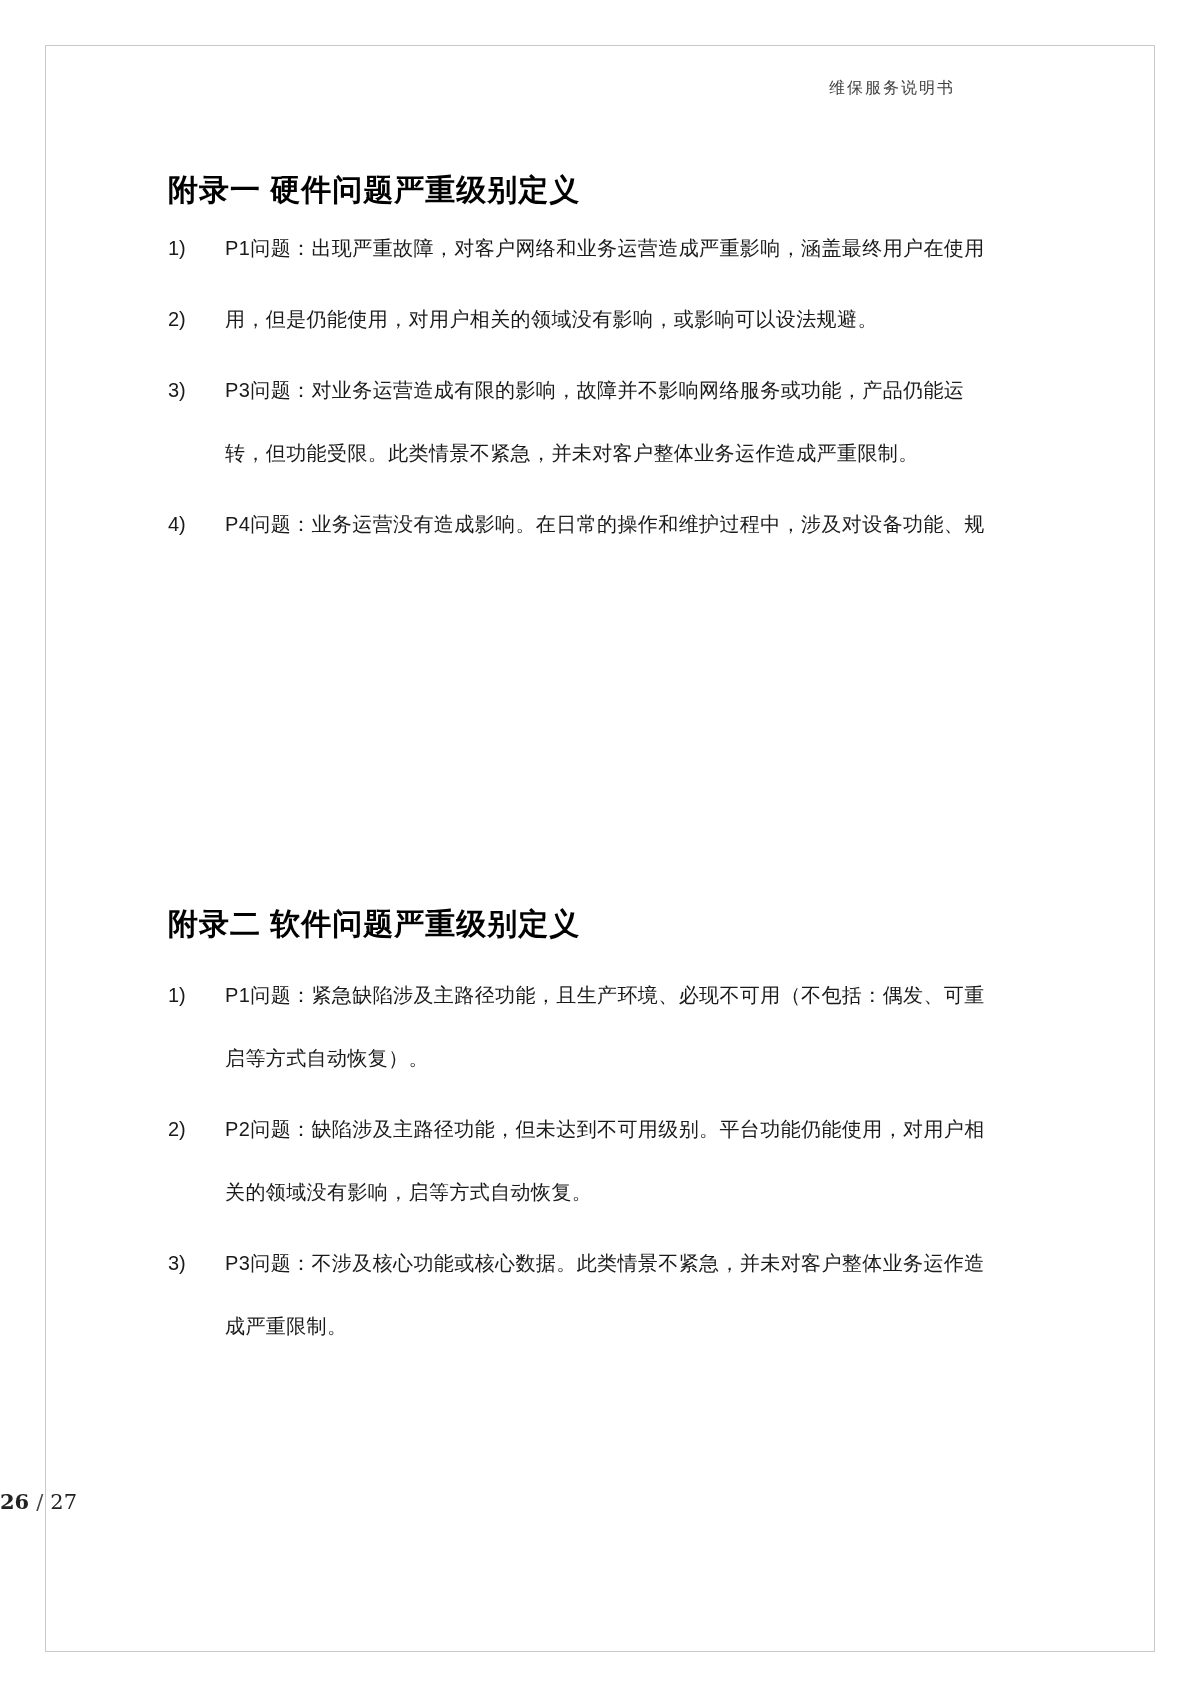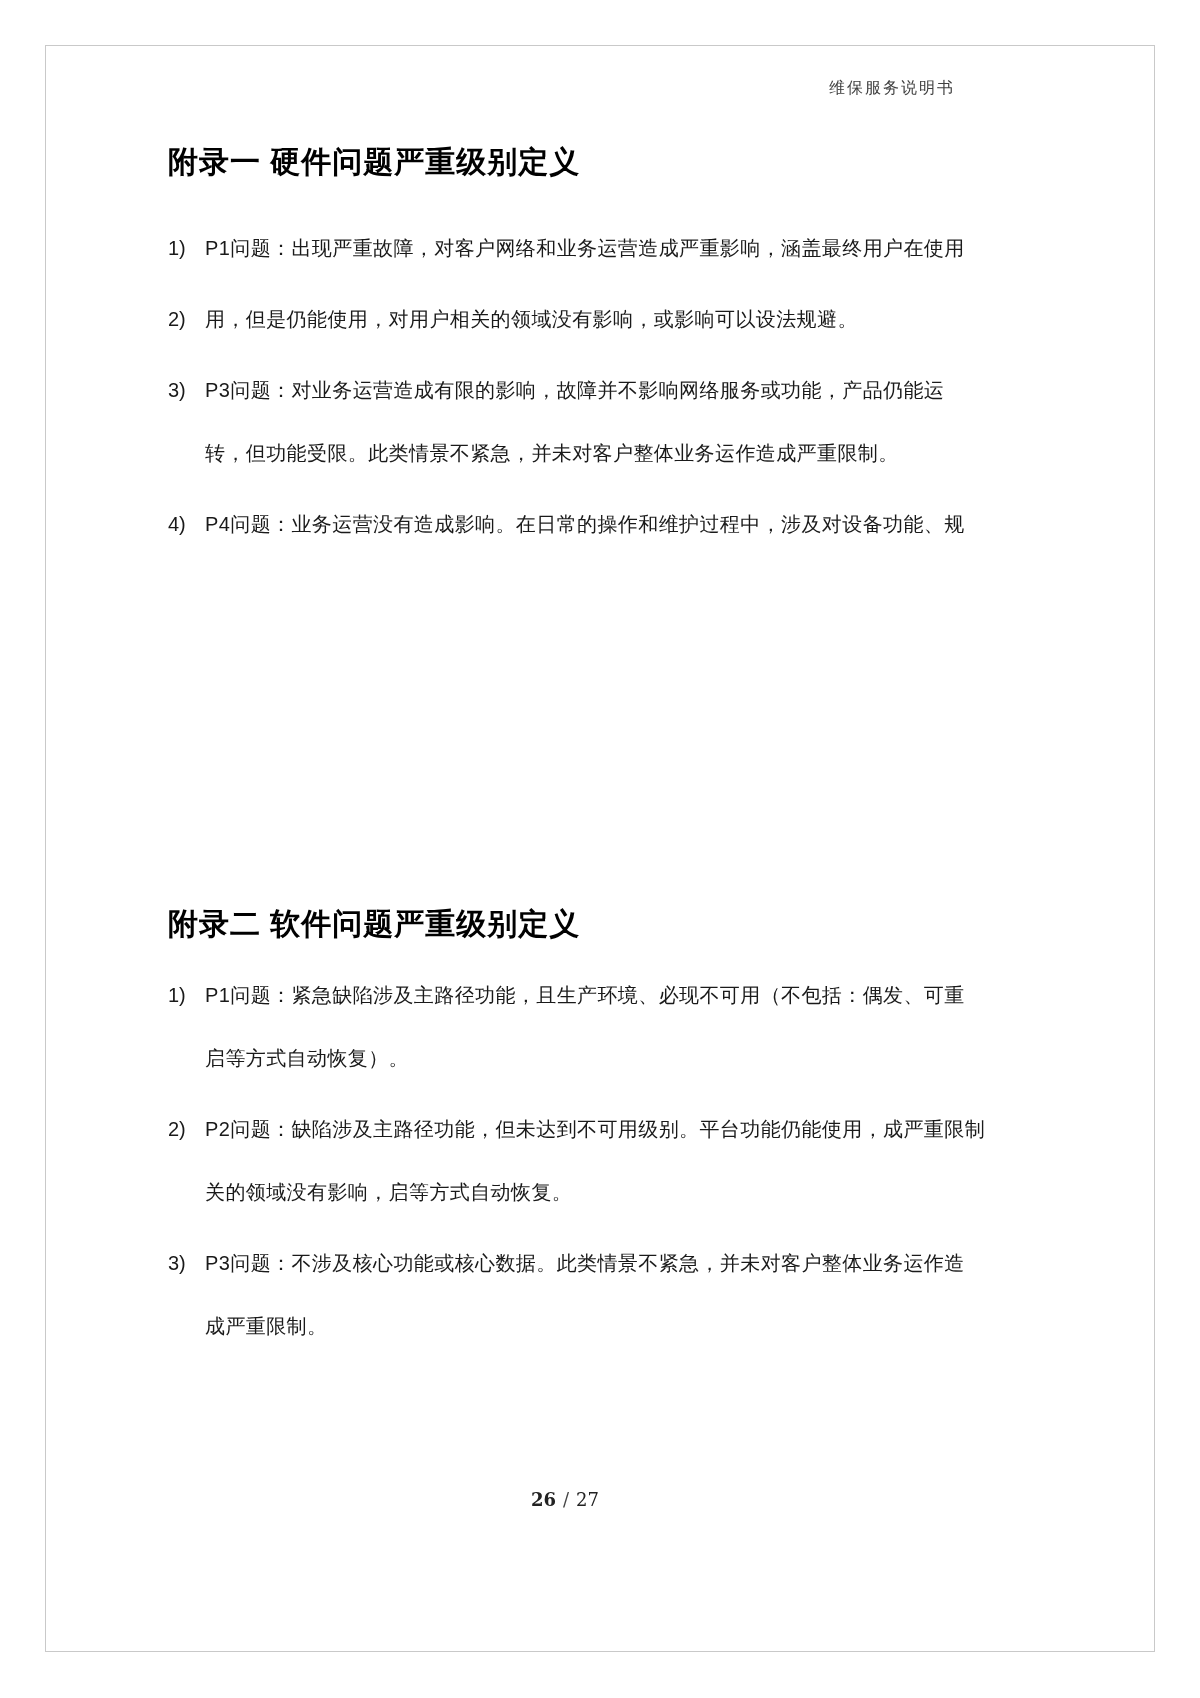--- a/index.html
+++ b/index.html
@@ -28,57 +28,56 @@
   }
   .section-title{
     position:absolute;
     left:168px;
     font-size:30px;
     font-weight:700;
     color:#000000;
     letter-spacing:1px;
     white-space:nowrap;
   }
-  #title-1{top:122px;}
+  #title-1{top:150px;}
   #title-2{top:884px;}
   .items{
     position:absolute;
     left:168px;
     width:880px;
   }
   #items-1{top:217px;}
   #items-2{top:964px;}
   .item{
     display:flex;
     align-items:flex-start;
     margin-bottom:8px;
   }
   .num{
     flex:none;
     width:37px;
     font-size:20px;
     line-height:63px;
     color:#1a1a1a;
   }
-  .lines{flex:1;}
+  .lines{flex:1;margin-left:20px;}
   .line{
     font-size:20px;
     line-height:63px;
     letter-spacing:0.4px;
     white-space:nowrap;
     color:#1a1a1a;
   }
   .doc-footer{
     position:absolute;
     top:1489px;
     left:0;
     width:1130px;
-    text-align:center;
     font-family:"DejaVu Serif","Liberation Serif",serif;
-    font-size:18px;
+    font-size:21px;
     color:#222222;
   }
   .doc-footer .pg-current{font-weight:700;}
   .doc-footer .pg-sep{margin:0 7px;color:#444444;}
 </style>
 </head>
 <body>
 
 <div class="page-frame"></div>
 
@@ -120,21 +119,21 @@
   <div class="item">
     <span class="num">1)</span>
     <div class="lines">
       <div class="line">P1问题：紧急缺陷涉及主路径功能，且生产环境、必现不可用（不包括：偶发、可重</div>
       <div class="line">启等方式自动恢复）。</div>
     </div>
   </div>
   <div class="item">
     <span class="num">2)</span>
     <div class="lines">
-      <div class="line">P2问题：缺陷涉及主路径功能，但未达到不可用级别。平台功能仍能使用，成严重限制</div>
+      <div class="line">P2问题：缺陷涉及主路径功能，但未达到不可用级别。平台功能仍能使用，对用户相</div>
       <div class="line">关的领域没有影响，启等方式自动恢复。</div>
     </div>
   </div>
   <div class="item">
     <span class="num">3)</span>
     <div class="lines">
       <div class="line">P3问题：不涉及核心功能或核心数据。此类情景不紧急，并未对客户整体业务运作造</div>
       <div class="line">成严重限制。</div>
     </div>
   </div>

